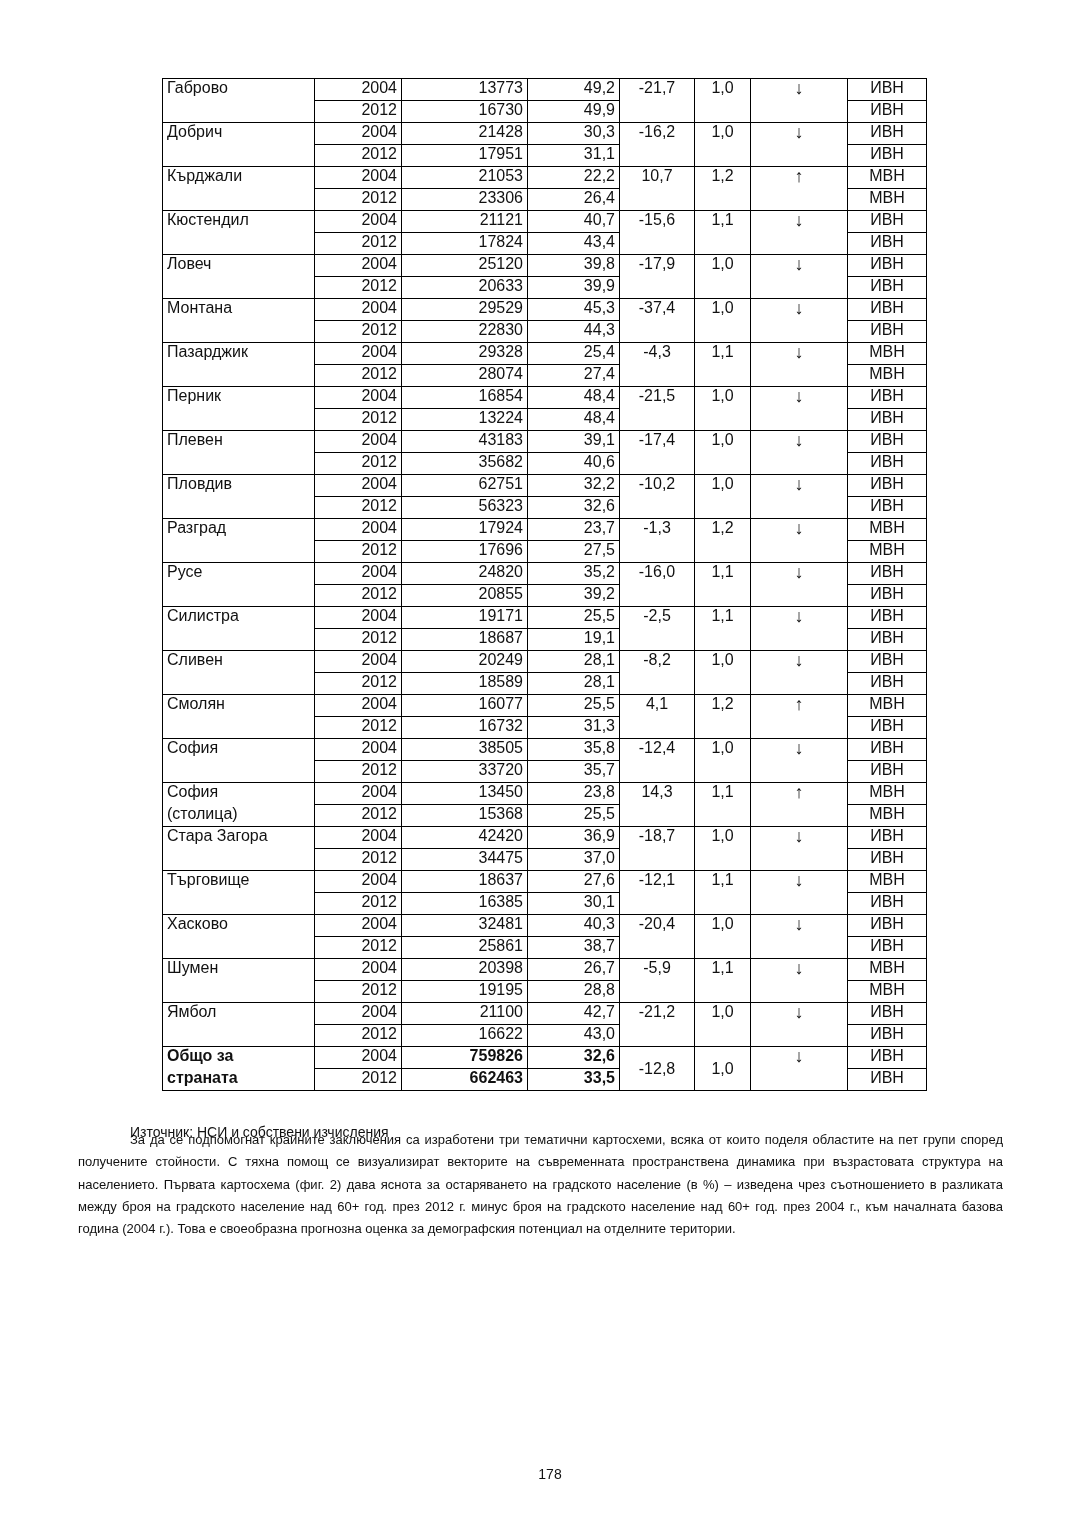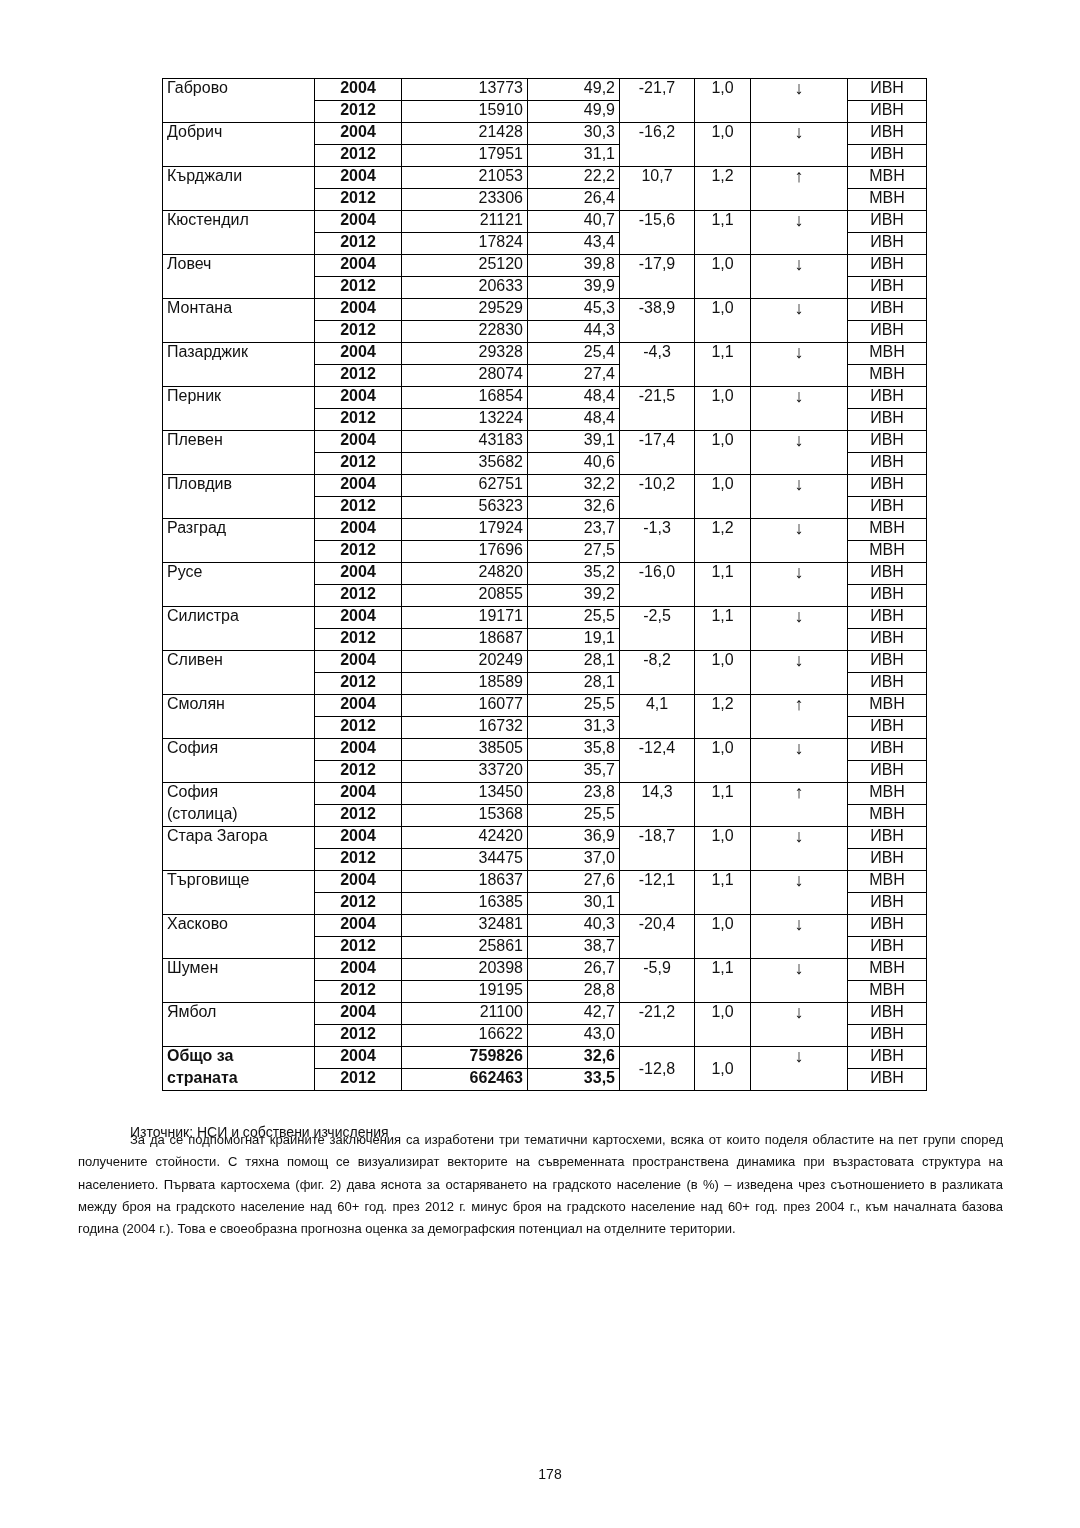--- a/index.html
+++ b/index.html
@@ -6,21 +6,21 @@
   body { width: 1080px; height: 1528px; position: relative; font-family: "Liberation Sans", sans-serif; color: #111; }
   .page { position: absolute; left: 0; top: 0; width: 1080px; height: 1366px; }
   table.data {
     position: absolute; left: 162px; top: 78px;
     border-collapse: collapse; table-layout: fixed;
     font-size: 16px; line-height: 18px;
   }
   table.data td { border: 1px solid #000; padding: 0 4px; height: 21px; vertical-align: top; white-space: nowrap; }
   td.region { width: 143px; text-align: left; padding-left: 6px; }
   td.region.bold { font-weight: bold; }
-  td.year { width: 78px; text-align: center; padding-right: 6px; font-weight: bold; }
+  td.year { width: 78px; text-align: right; padding-right: 6px; }
   td.count { width: 117px; text-align: right; padding-right: 6px; }
   td.pct { width: 83px; text-align: right; padding-right: 6px; }
   td.bold { font-weight: bold; }
   td.change { width: 66px; text-align: center; }
   td.index { width: 47px; text-align: center; padding-left: 10px; }
   td.arrow { width: 88px; text-align: center; vertical-align: middle; font-size: 18px; }
   td.cls { width: 70px; text-align: center; font-weight: normal; }
   .source { position: absolute; left: 130px; top: 1124px; font-size: 14px; }
   .para { position: absolute; left: 78px; top: 1129px; width: 925px; font-size: 13px; line-height: 22.3px; text-align: justify; }
   .para .indent { display: inline-block; width: 52px; }
@@ -37,21 +37,21 @@
           <td class="year">2004</td>
           <td class="count">13773</td>
           <td class="pct">49,2</td>
           <td class="change" rowspan="2">-21,7</td>
           <td class="index" rowspan="2">1,0</td>
           <td class="arrow" rowspan="2">↓</td>
           <td class="cls">ИВН</td>
         </tr>
         <tr>
           <td class="year">2012</td>
-          <td class="count">15910</td>
+          <td class="count">16730</td>
           <td class="pct">49,9</td>
           <td class="cls">ИВН</td>
         </tr>
         <tr>
           <td class="region" rowspan="2">Добрич</td>
           <td class="year">2004</td>
           <td class="count">21428</td>
           <td class="pct">30,3</td>
           <td class="change" rowspan="2">-16,2</td>
           <td class="index" rowspan="2">1,0</td>
@@ -110,21 +110,21 @@
           <td class="year">2012</td>
           <td class="count">20633</td>
           <td class="pct">39,9</td>
           <td class="cls">ИВН</td>
         </tr>
         <tr>
           <td class="region" rowspan="2">Монтана</td>
           <td class="year">2004</td>
           <td class="count">29529</td>
           <td class="pct">45,3</td>
-          <td class="change" rowspan="2">-38,9</td>
+          <td class="change" rowspan="2">-37,4</td>
           <td class="index" rowspan="2">1,0</td>
           <td class="arrow" rowspan="2">↓</td>
           <td class="cls">ИВН</td>
         </tr>
         <tr>
           <td class="year">2012</td>
           <td class="count">22830</td>
           <td class="pct">44,3</td>
           <td class="cls">ИВН</td>
         </tr>

